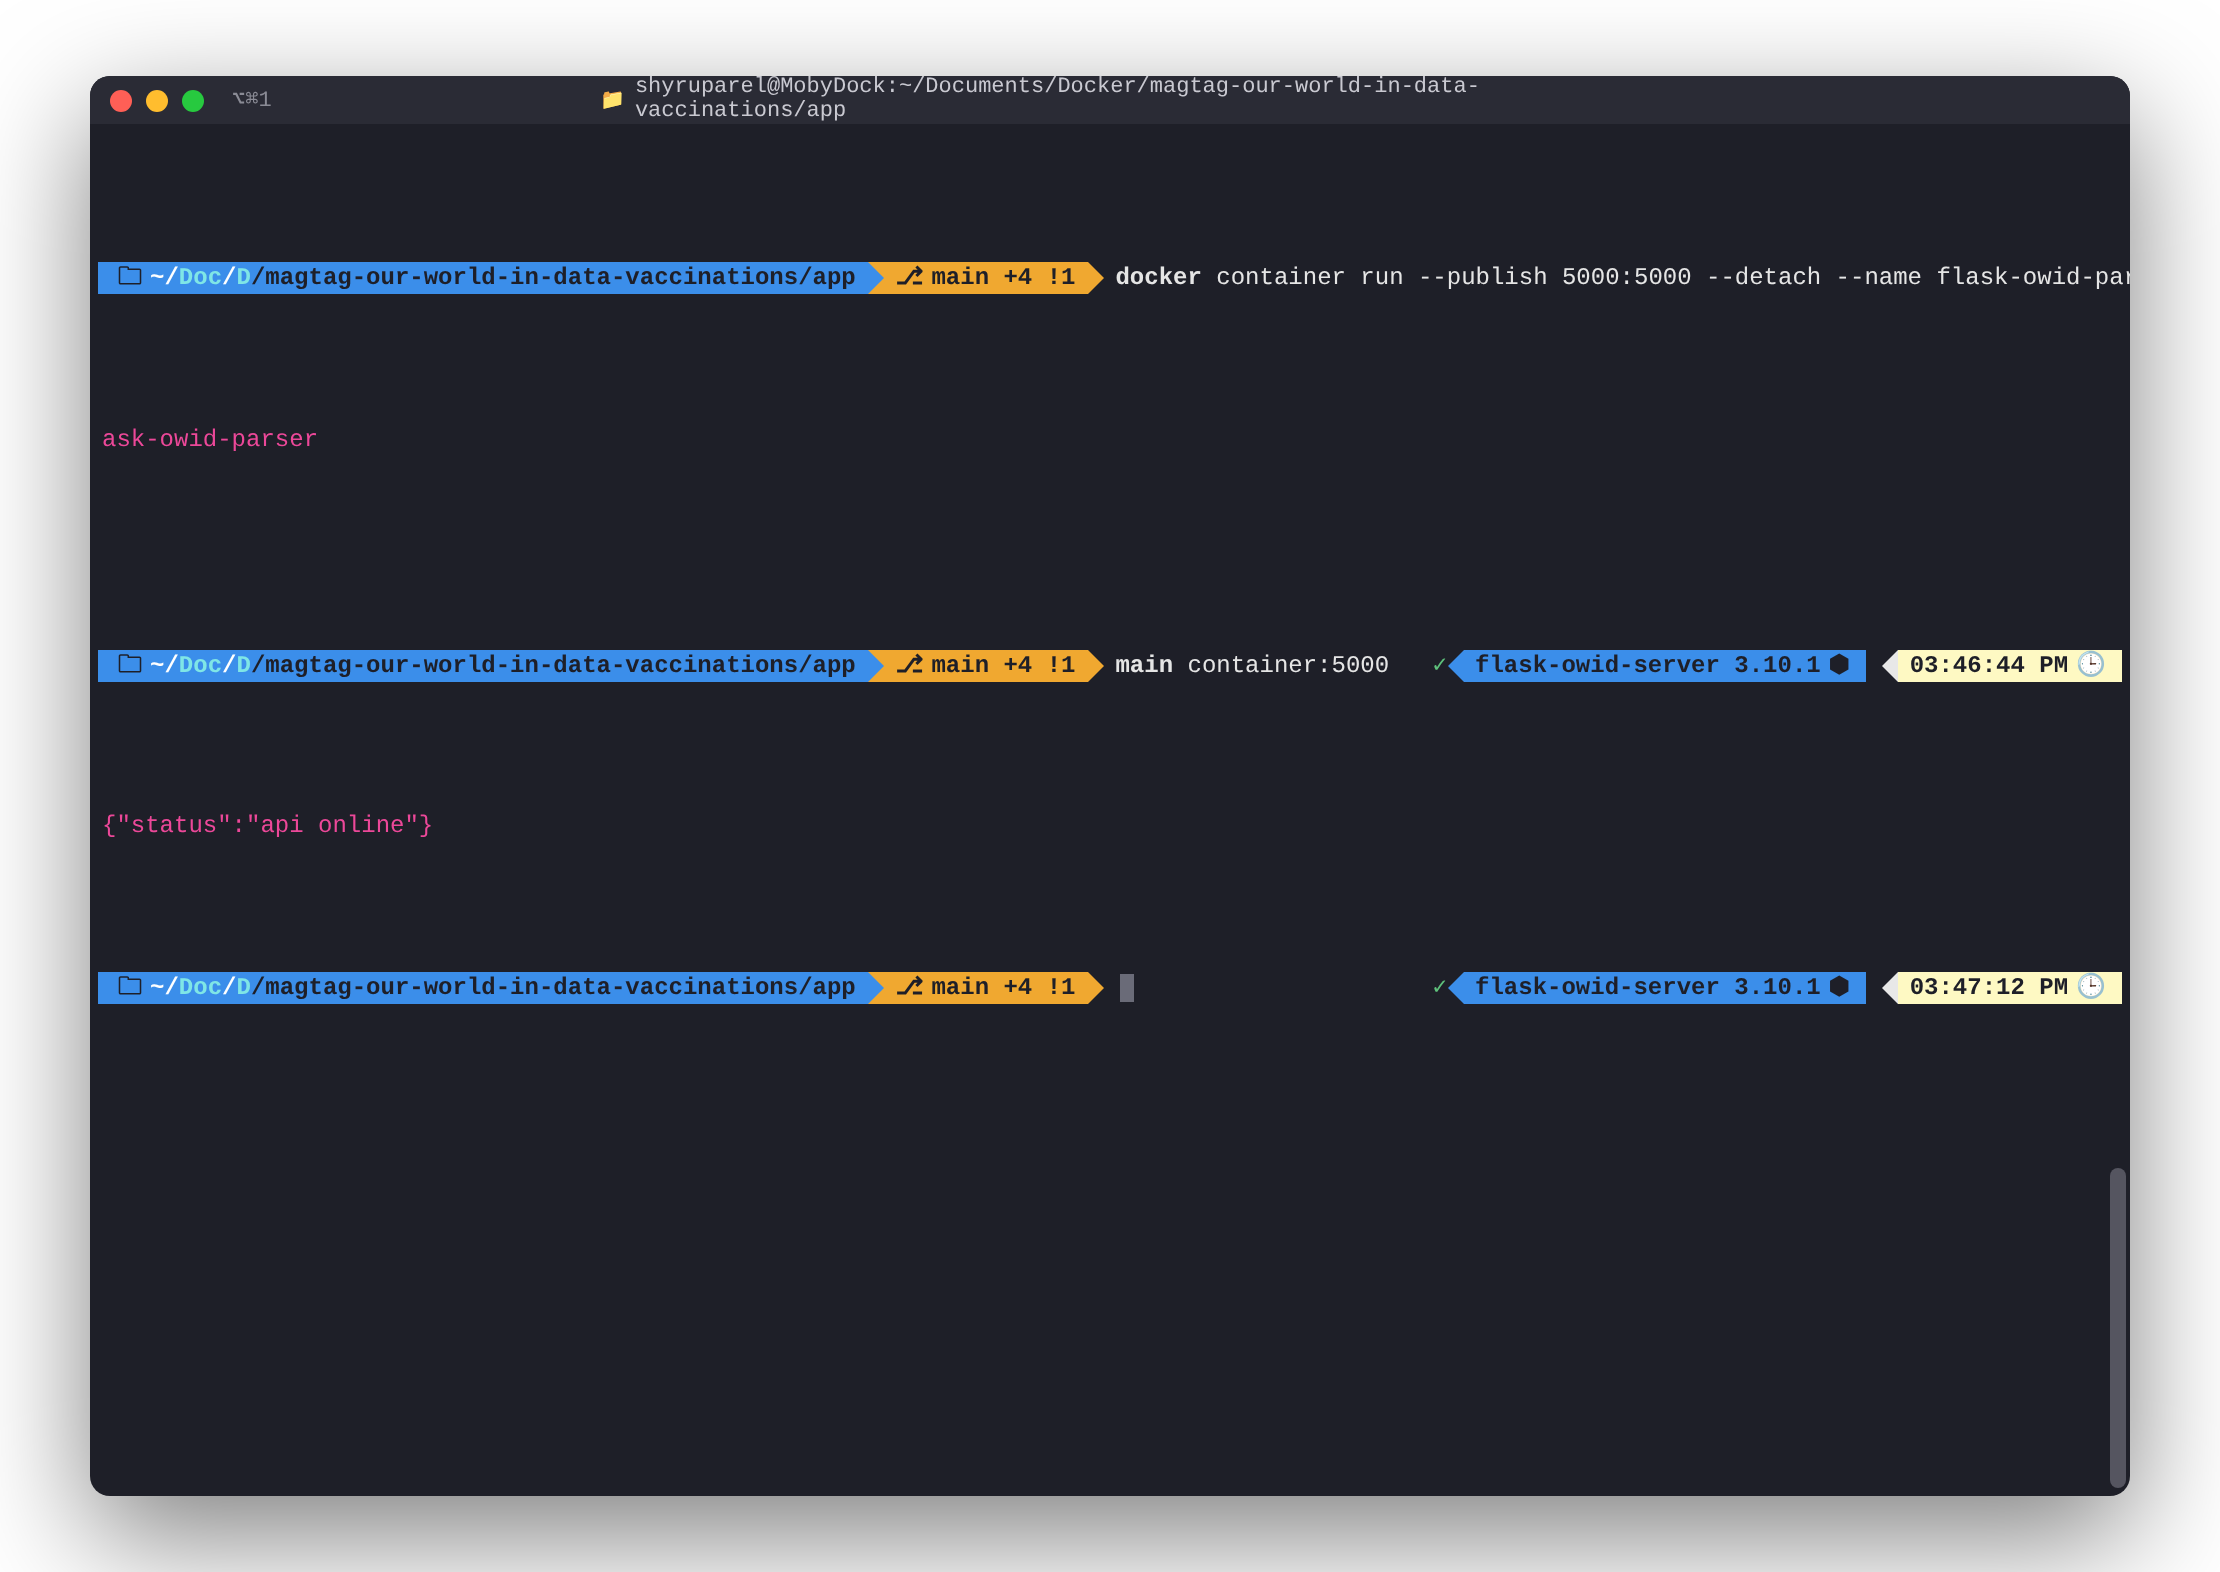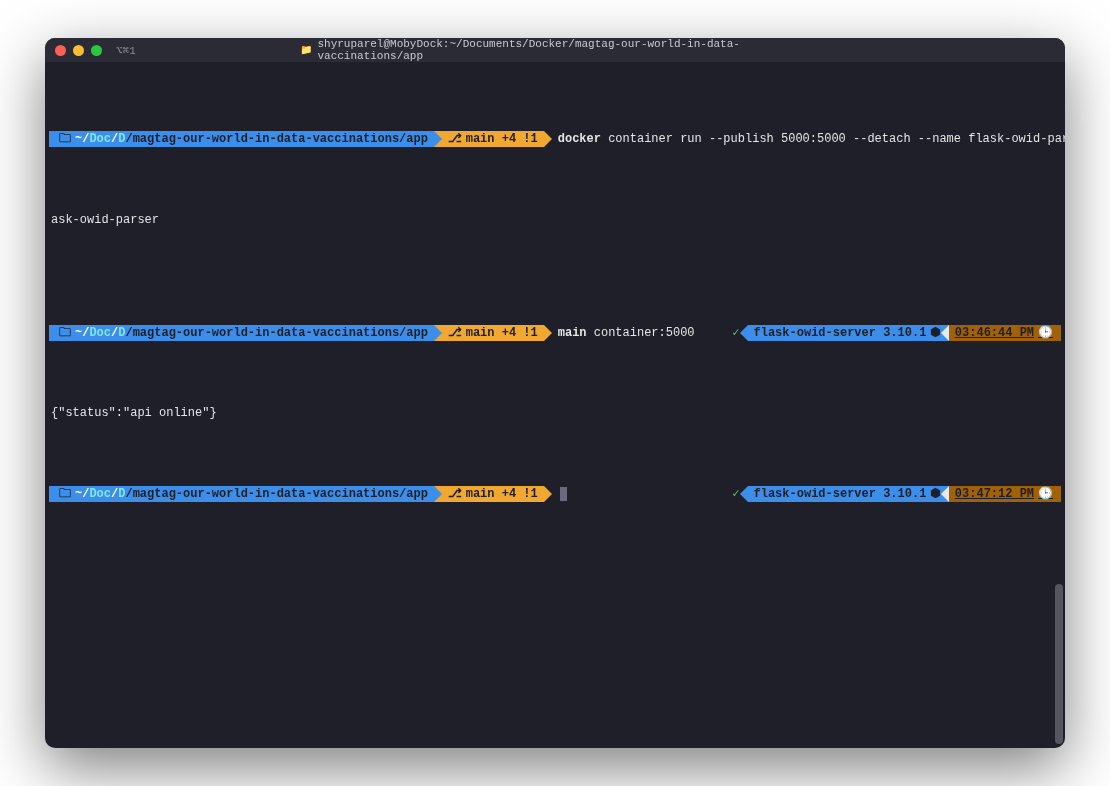--- a/index.html
+++ b/index.html
@@ -60,21 +60,21 @@
       padding: 4px 0 4px 4px;
       color: #e5e5e5;
       line-height: 1.35;
       white-space: pre;
       overflow: hidden;
       font-size: 12px;
       height: calc(100% - 24px);
       position: relative;
     }
     .line { display: flex; align-items: stretch; margin-bottom: 0; height: 16px; }
-    .output { color: #e5e5e5; padding-left: 2px; height: 16px; }
+    .output { color: #ec4899; padding-left: 2px; height: 16px; }
     .seg {
       display: inline-flex;
       align-items: center;
       padding: 0 6px 0 10px;
       height: 16px;
       position: relative;
       font-weight: bold;
     }
     .seg::after {
       content: '';
@@ -124,21 +124,21 @@
       position: absolute;
       left: -8px;
       top: 0;
       width: 0; height: 0;
       border-top: 8px solid transparent;
       border-bottom: 8px solid transparent;
       border-right: 8px solid currentColor;
     }
     .rseg-env { background: #3b8eea; color: #1e1f28; }
     .rseg-env::before { color: #3b8eea; }
-    .rseg-time { background: #a16207; color: #1e1f28; margin-left: 0; text-decoration: underline; }
+    .rseg-time { background: #fef9c3; color: #1e1f28; margin-left: 16px; }
     .rseg-time::before { color: #e8e8e8; }
     .cursor-block {
       display: inline-block;
       width: 7px; height: 14px;
       background: #6a6b78;
       margin-left: 2px;
     }
     .scrollbar {
       position: absolute;
       right: 2px;

